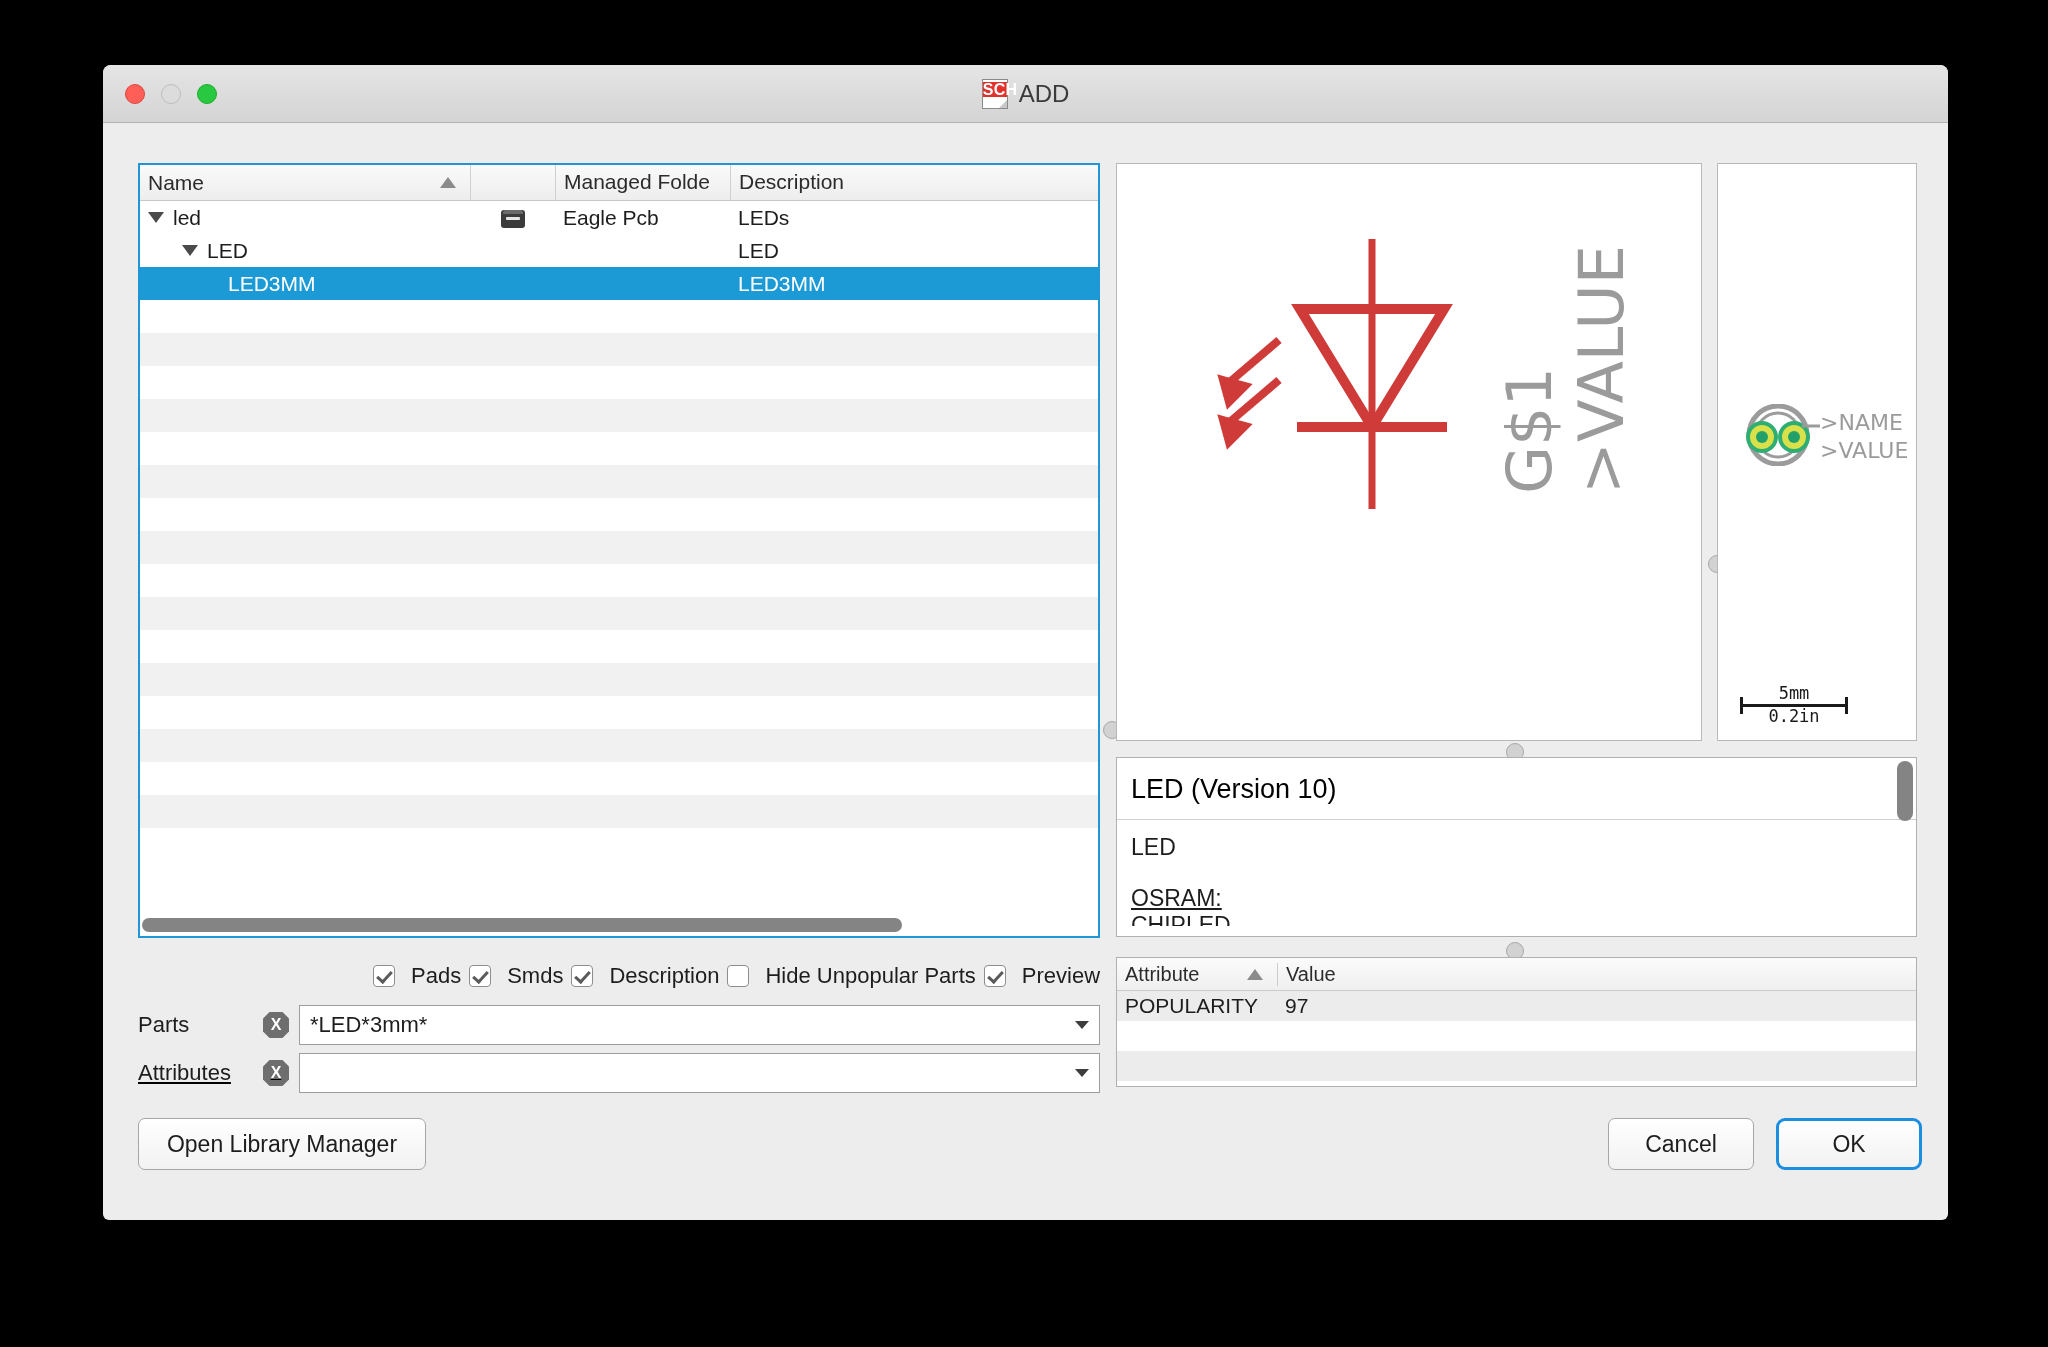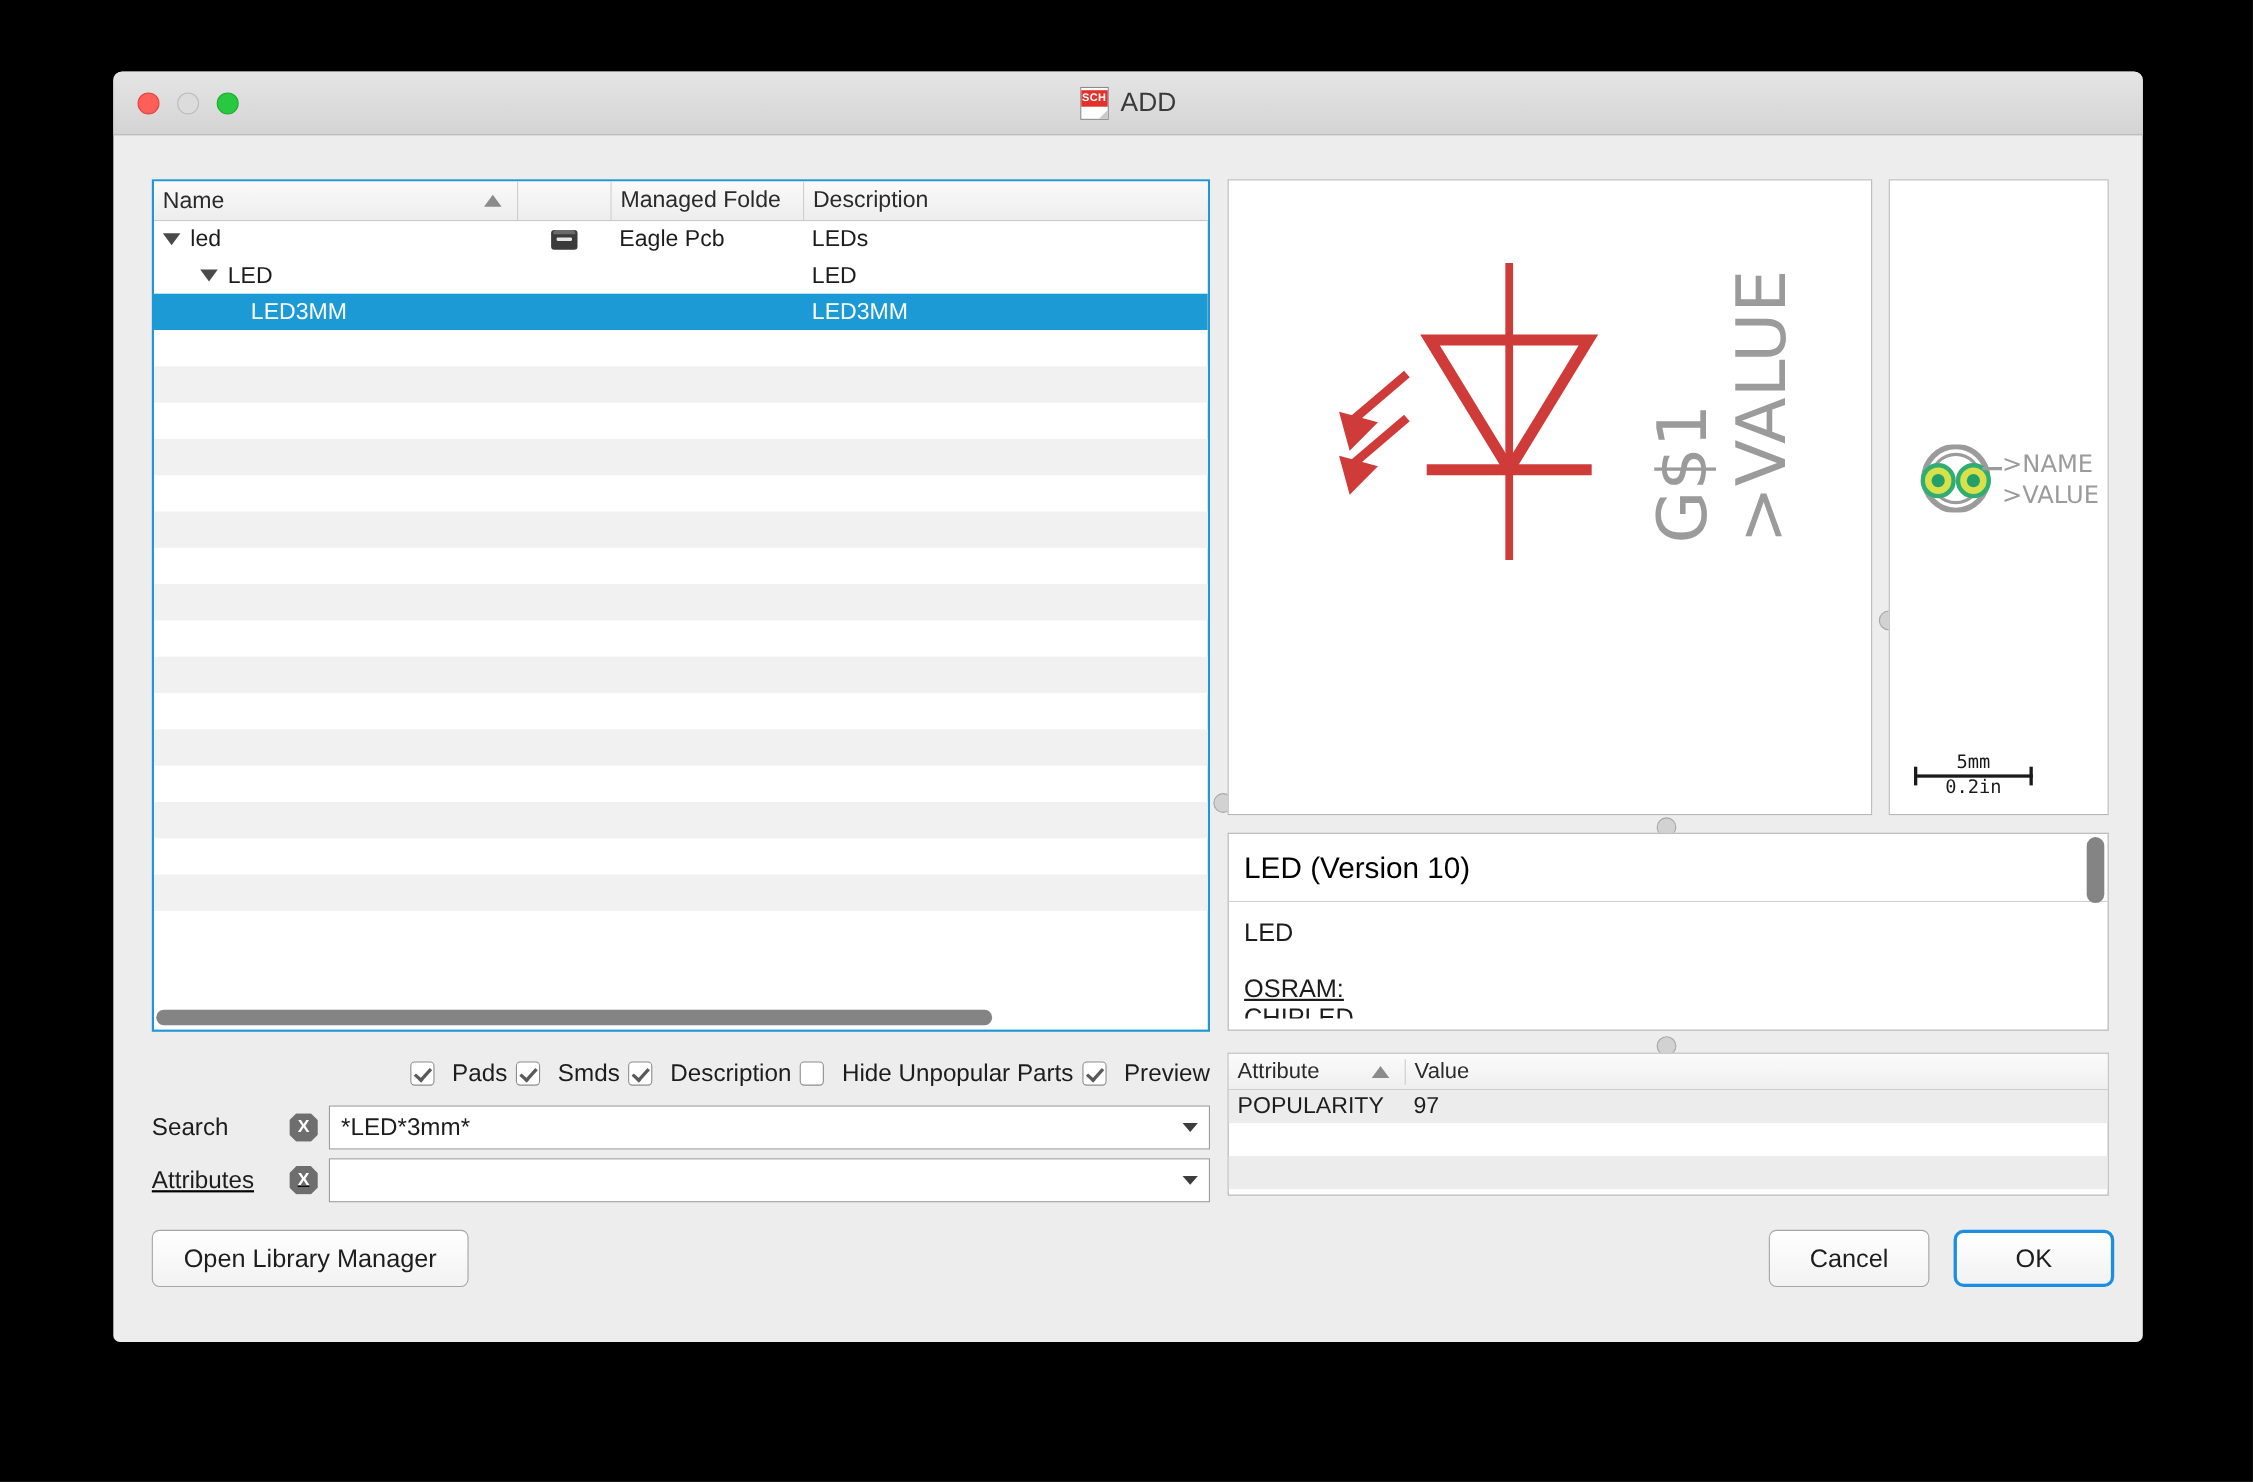--- a/index.html
+++ b/index.html
@@ -40,21 +40,21 @@
     position: absolute; left: 0; right: 0; top: 0; height: 58px;
     display: flex; align-items: center; justify-content: center; gap: 11px;
   }
   #sch-icon {
     position: relative; width: 26px; height: 30px;
     background: #fff; border: 1px solid #8a8a8a;
   }
   #sch-icon .band {
     position: absolute; left: 0; right: 0; top: 2px; height: 15px;
     background: #e2302a;
-    color: #fff; font-size: 10px; font-weight: bold; line-height: 15px;
+    color: #fff; font-size: 16px; font-weight: bold; line-height: 15px;
     text-align: center; letter-spacing: .3px;
   }
   #sch-icon .fold {
     position: absolute; right: 0; bottom: 0;
     border-left: 8px solid transparent; border-bottom: 8px solid #c9c9c9;
   }
   #win-title { font-size: 24px; color: #3a3a3a; }
 
   
   #body { position: relative; height: 1096px; padding: 0; }
@@ -463,21 +463,21 @@
         <span class="chkbox"></span>
         <span>Hide Unpopular Parts</span>
       </div>
       <div class="chk-item">
         <span class="chkbox on"></span>
         <span>Preview</span>
       </div>
     </div>
 
     <div class="field-row" id="search-row">
-      <div class="field-label">Search</div>
+      <div class="field-label">Parts</div>
       <div class="clear-btn">X</div>
       <div class="combo">
         <span class="val">*LED*3mm*</span>
         <span class="caret"></span>
       </div>
     </div>
 
     <div class="field-row" id="attrs-row">
       <div class="field-label">Attributes</div>
       <div class="clear-btn">X</div>

